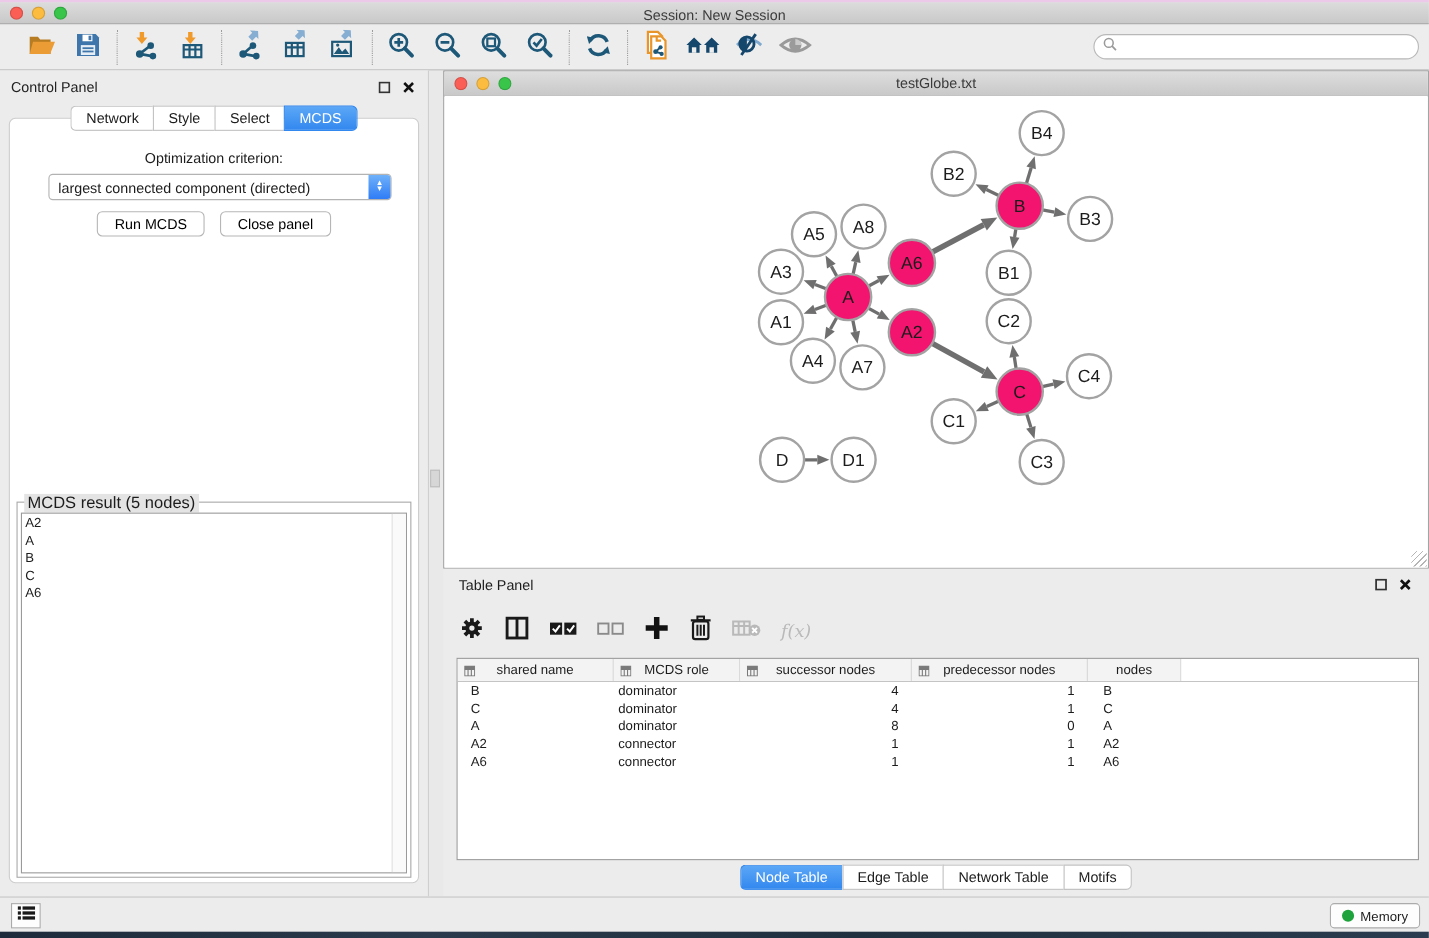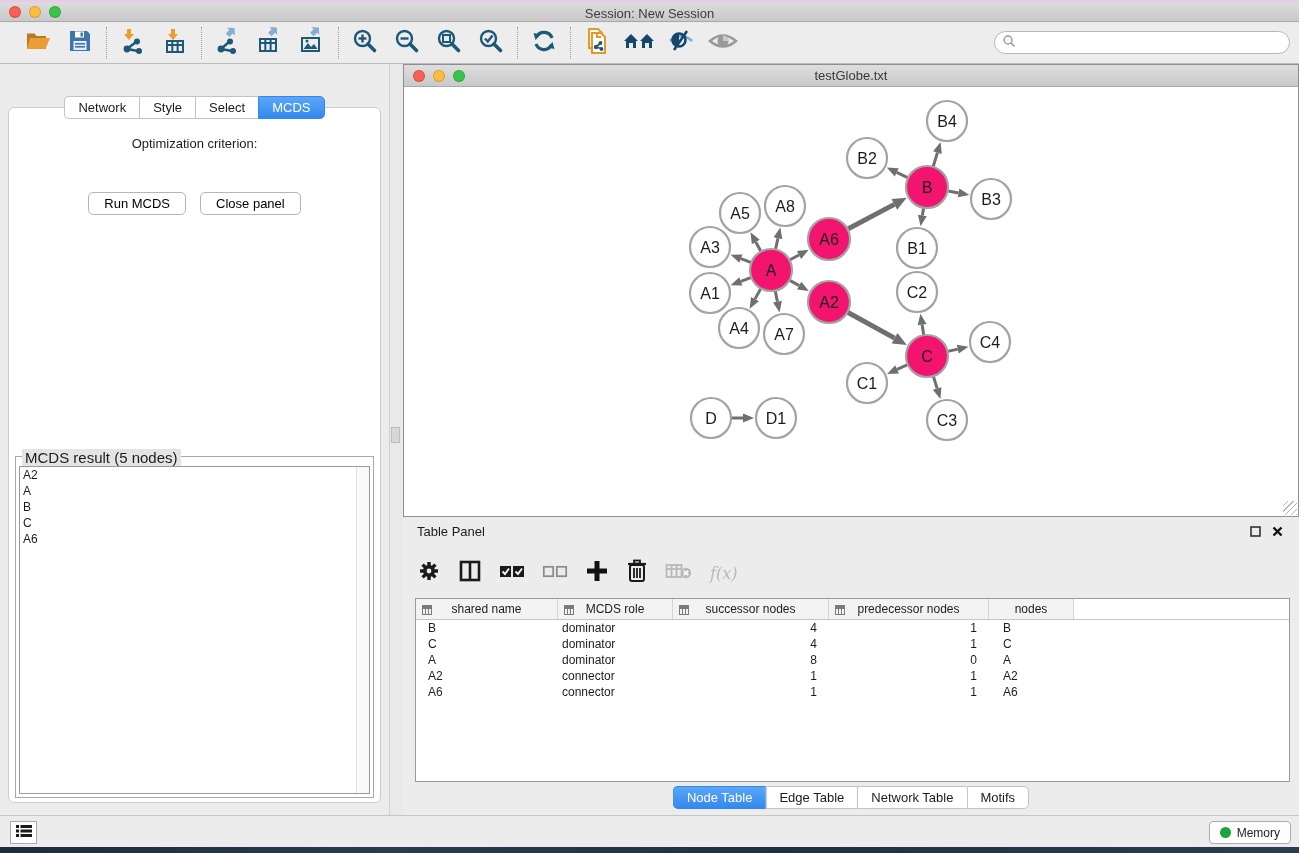--- a/index.html
+++ b/index.html
@@ -275,28 +275,48 @@
           <circle cx="6" cy="6" r="4" fill="none" stroke="#9a9a9a" stroke-width="1.4"></circle>
           <line x1="9" y1="9" x2="12.5" y2="12.5" stroke="#9a9a9a" stroke-width="1.6"></line>
         </svg></span>
     <input placeholder="" style="">
   </div>
 </div>
 
 <div class="main">
 
   <div class="control-panel">
+    <div class="panel-head">
+      <span class="ph-title">Control Panel</span>
+      <span class="ph-btn">
+          <svg width="11" height="11" viewBox="0 0 11 11">
+            <rect x="1" y="1" width="9" height="9" fill="none" stroke="#333" stroke-width="1.6"></rect>
+          </svg>
+        </span>
+      <span class="ph-btn">
+          <svg width="11" height="11" viewBox="0 0 11 11">
+            <path d="M1.5 1.5 L9.5 9.5 M9.5 1.5 L1.5 9.5" stroke="#111" stroke-width="2.4"></path>
+          </svg>
+        </span>
+    </div>
     <div class="cp-tabs">
         <span class="seg">Network</span>
         <span class="seg">Style</span>
         <span class="seg">Select</span>
         <span class="seg active">MCDS</span>
       </div>
     <div class="cp-card">
       <div class="opt-label">Optimization criterion:</div>
+      <div class="criterion">
+        <span class="crit-text">largest connected component (directed)</span>
+        <span class="crit-stepper">
+            <span>▲</span>
+            <span>▼</span>
+          </span>
+      </div>
       <div class="cp-buttons">
         <button class="btn">Run MCDS</button>
         <button class="btn">Close panel</button>
       </div>
       <div class="result-group">
         <span class="result-legend">MCDS result (5 nodes)</span>
         <div class="result-list">
           <div>
               <div class="result-item">A2</div>
               <div class="result-item">A</div>

